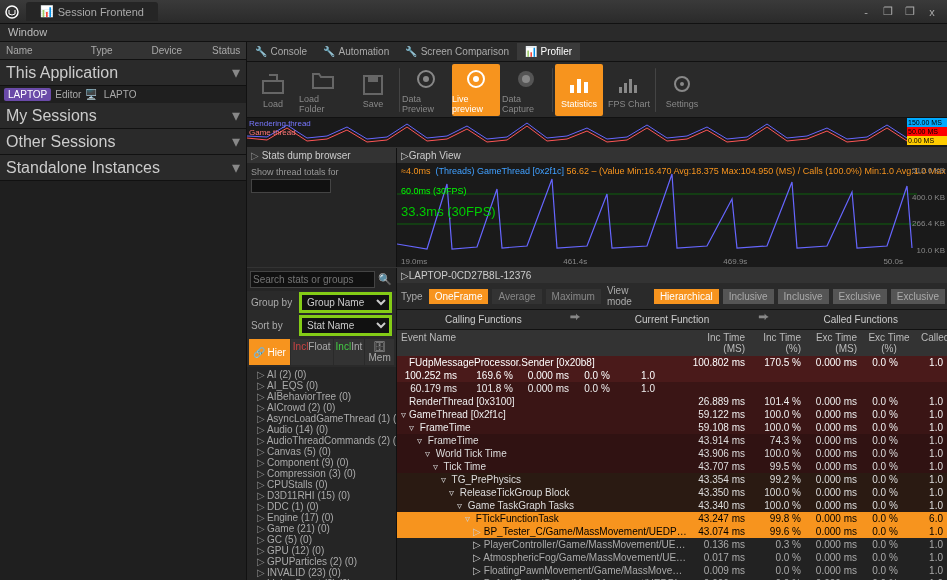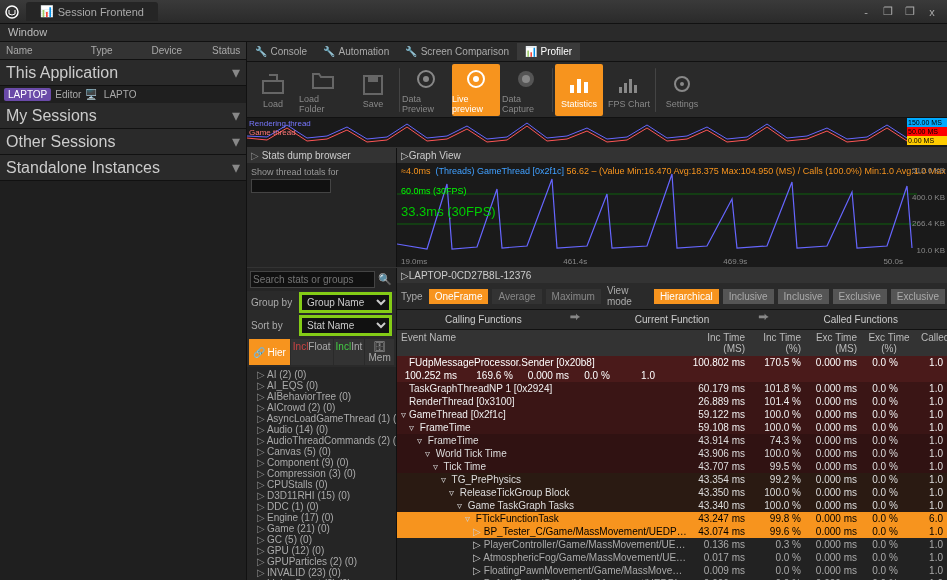--- a/index.html
+++ b/index.html
@@ -474,21 +474,20 @@
                 <div class="c-t5">1.0</div>
               </div>
               <div class="row d0">
                 <div class="c-t1">100.252 ms</div>
                 <div class="c-t2">169.6 %</div>
                 <div class="c-t3">0.000 ms</div>
                 <div class="c-t4">0.0 %</div>
                 <div class="c-t5">1.0</div>
               </div>
               <div class="row d1">
-                <div class="c-name" style="padding-left:0px"><span class="tri"></span>TaskGraphThreadNP 1 [0x2924]</div>
                 <div class="c-t1">60.179 ms</div>
                 <div class="c-t2">101.8 %</div>
                 <div class="c-t3">0.000 ms</div>
                 <div class="c-t4">0.0 %</div>
                 <div class="c-t5">1.0</div>
               </div>
               <div class="row d1">
                 <div class="c-name" style="padding-left:0px"><span class="tri"></span>RenderThread [0x3100]</div>
                 <div class="c-t1">26.889 ms</div>
                 <div class="c-t2">101.4 %</div>

